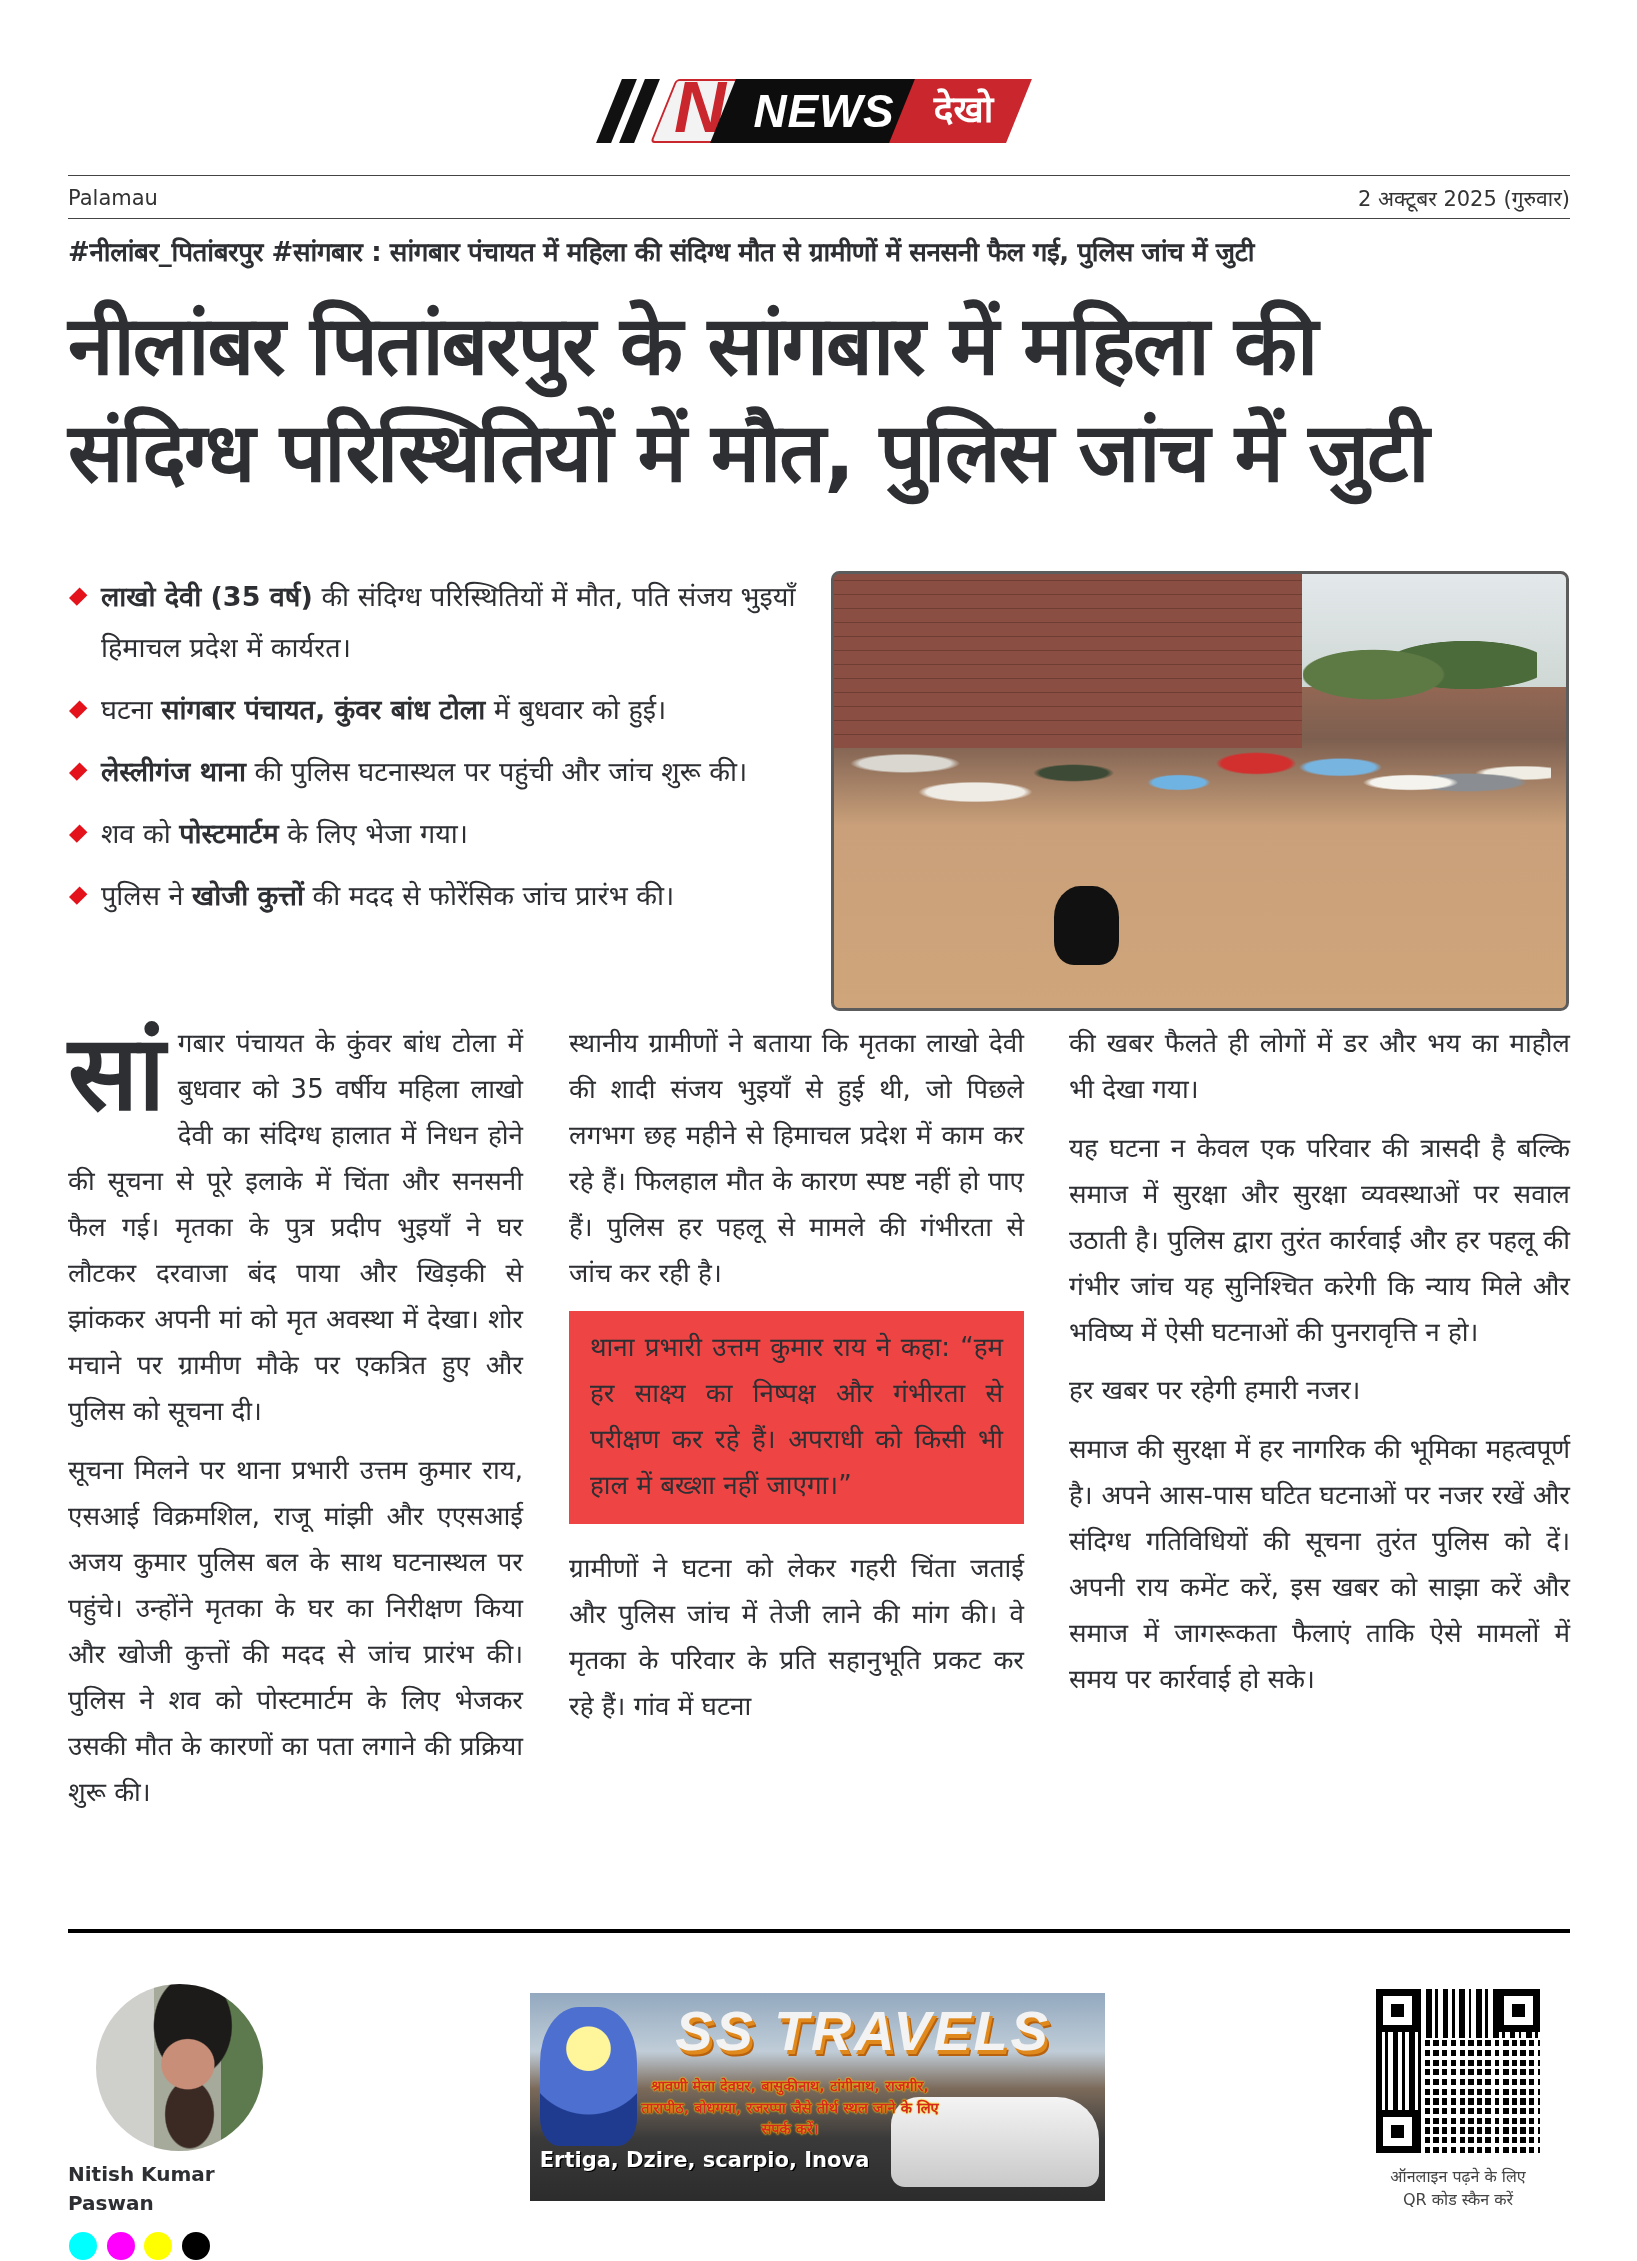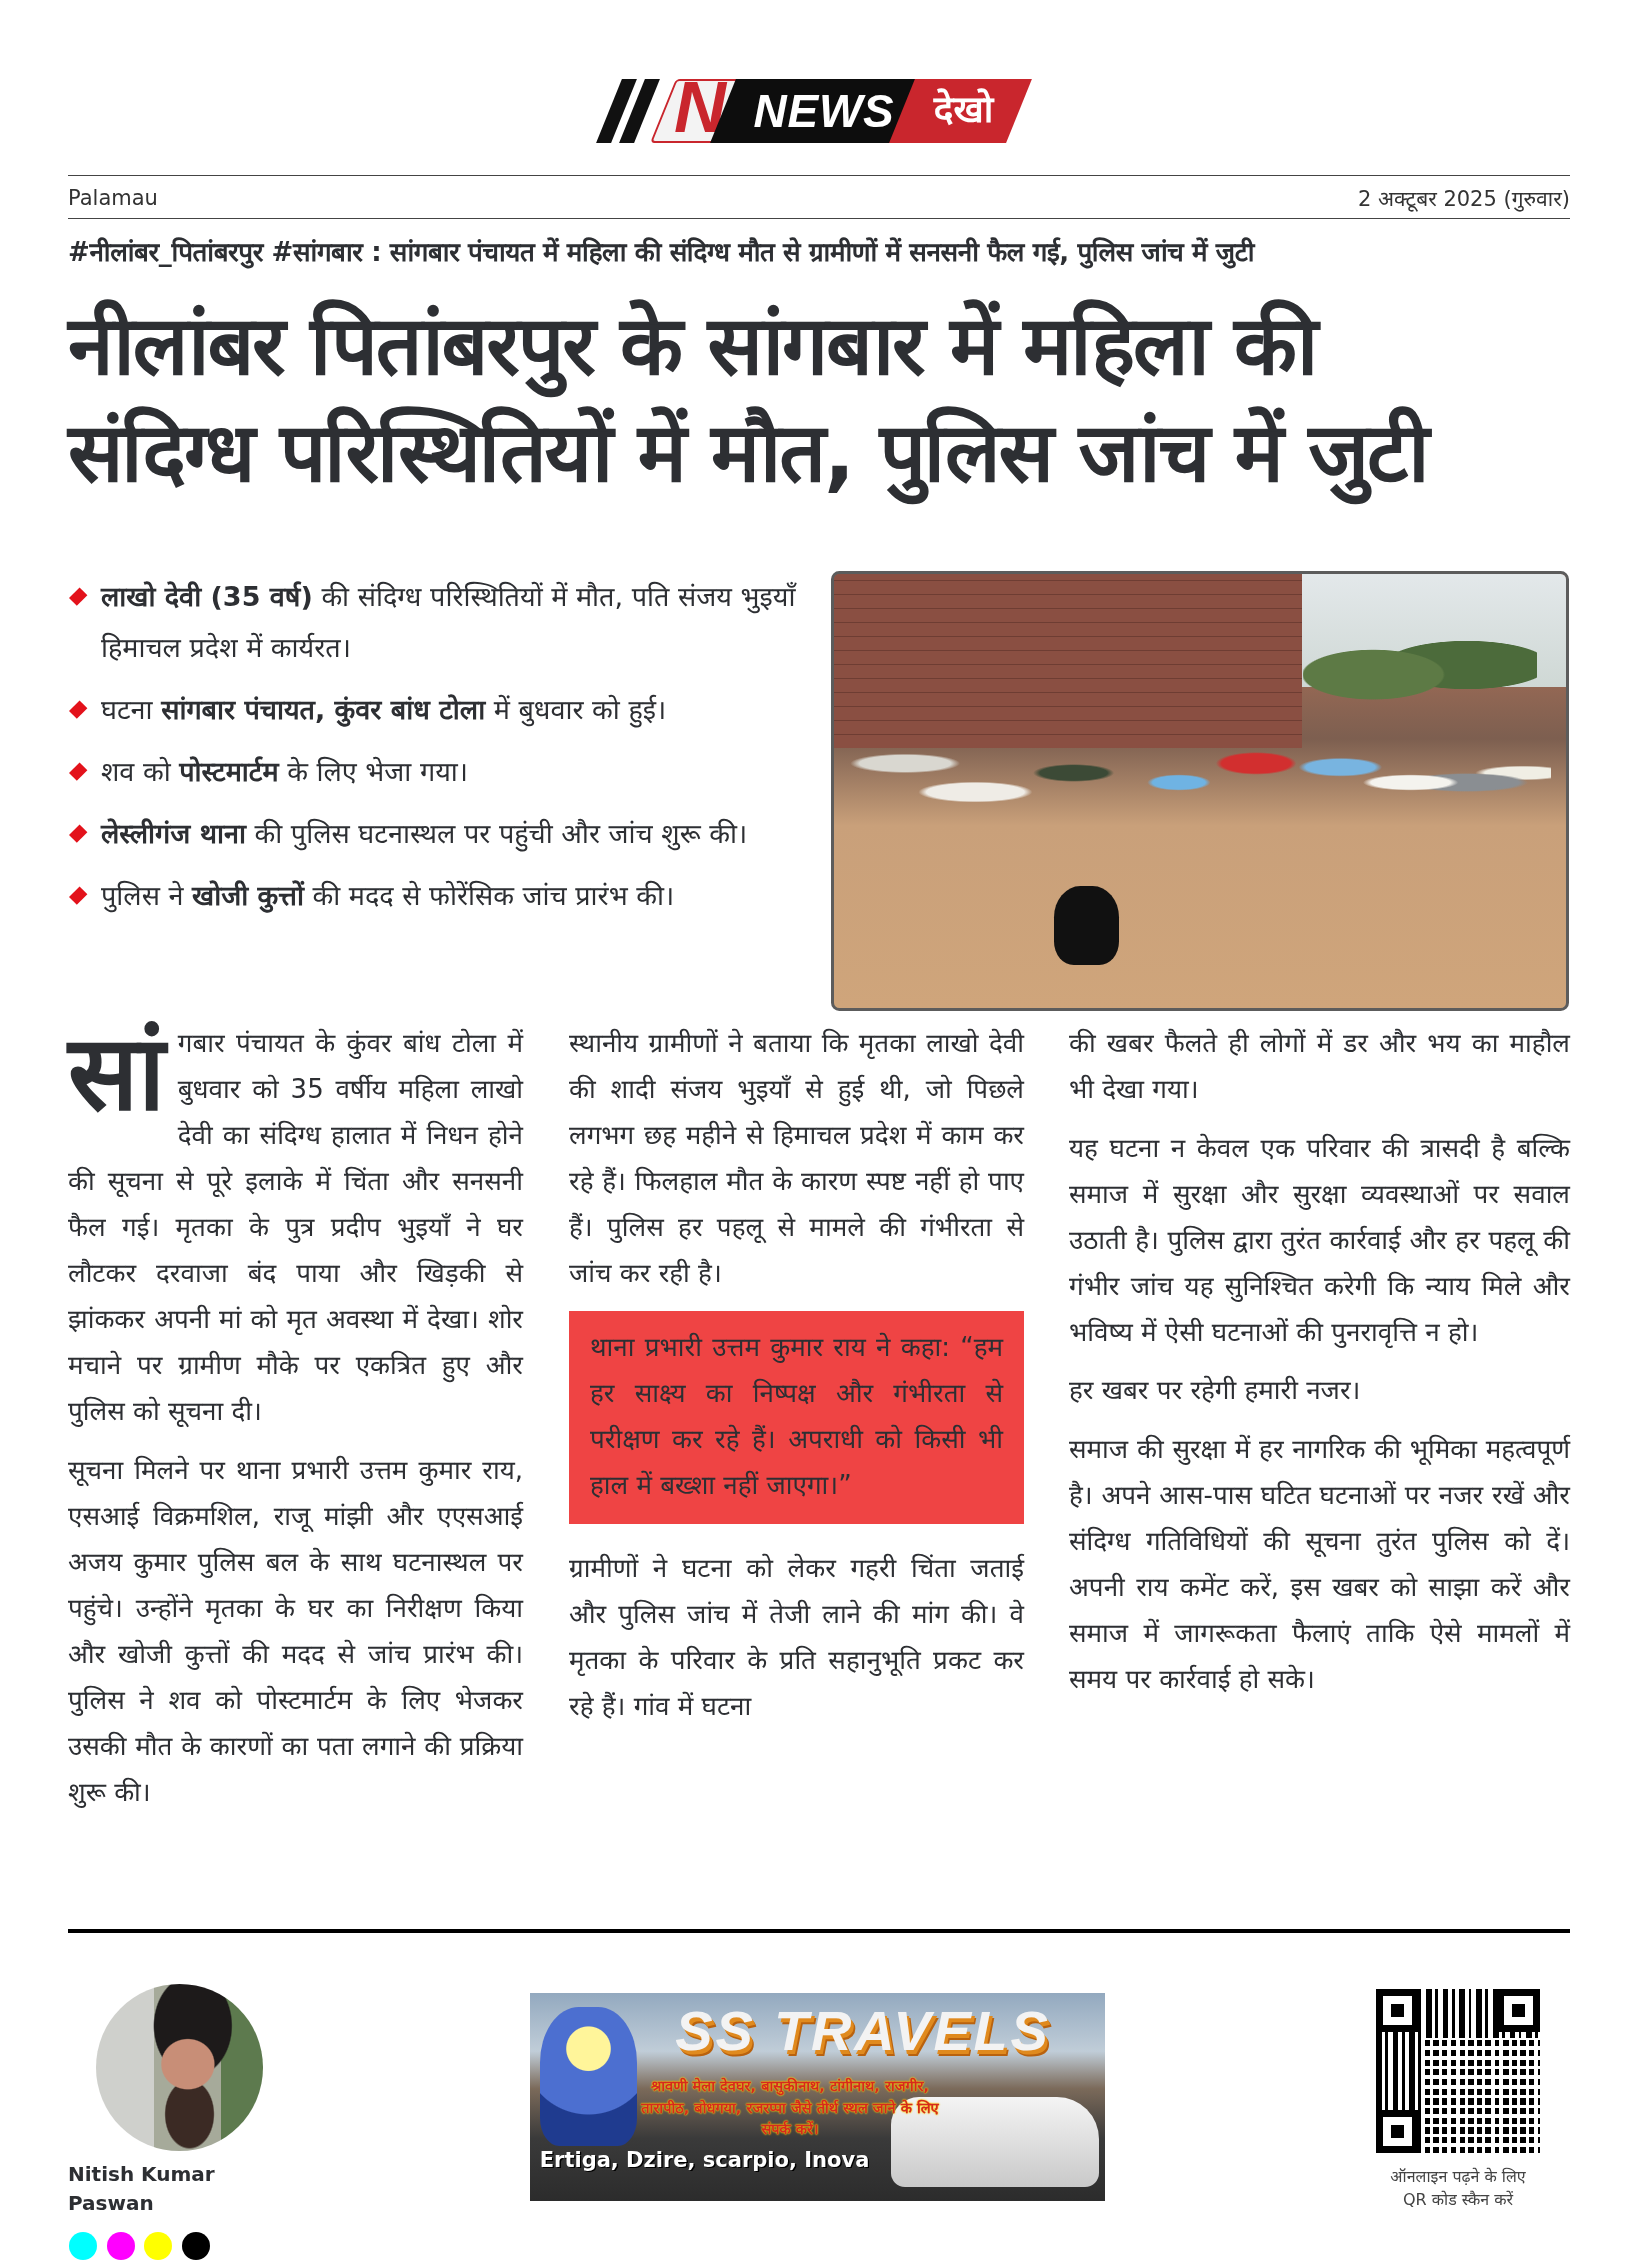--- a/index.html
+++ b/index.html
@@ -234,25 +234,25 @@
   <li>
     <span class="diamond" style="background: rgb(227, 18, 27);"></span>
     <span></span><b>लाखो देवी (35 वर्ष)</b><span> की संदिग्ध परिस्थितियों में मौत, पति संजय भुइयाँ हिमाचल प्रदेश में कार्यरत।</span>
   </li>
   <li>
     <span class="diamond" style="background: rgb(227, 18, 27);"></span>
     <span>घटना </span><b>सांगबार पंचायत, कुंवर बांध टोला</b><span> में बुधवार को हुई।</span>
   </li>
   <li>
     <span class="diamond" style="background: rgb(227, 18, 27);"></span>
+    <span></span><b>लेस्लीगंज थाना</b><span> की पुलिस घटनास्थल पर पहुंची और जांच शुरू की।</span>
+  </li>
+  <li>
+    <span class="diamond" style="background: rgb(227, 18, 27);"></span>
     <span>शव को </span><b>पोस्टमार्टम</b><span> के लिए भेजा गया।</span>
-  </li>
-  <li>
-    <span class="diamond" style="background: rgb(227, 18, 27);"></span>
-    <span></span><b>लेस्लीगंज थाना</b><span> की पुलिस घटनास्थल पर पहुंची और जांच शुरू की।</span>
   </li>
   <li>
     <span class="diamond" style="background: rgb(227, 18, 27);"></span>
     <span>पुलिस ने </span><b>खोजी कुत्तों</b><span> की मदद से फोरेंसिक जांच प्रारंभ की।</span>
   </li>
 </ul>
 
 <div class="photo" title="घटनास्थल पर ग्रामीणों की भीड़, पुलिस और खोजी कुत्ता">
   <div class="wall"></div>
   <div class="sky"></div>

